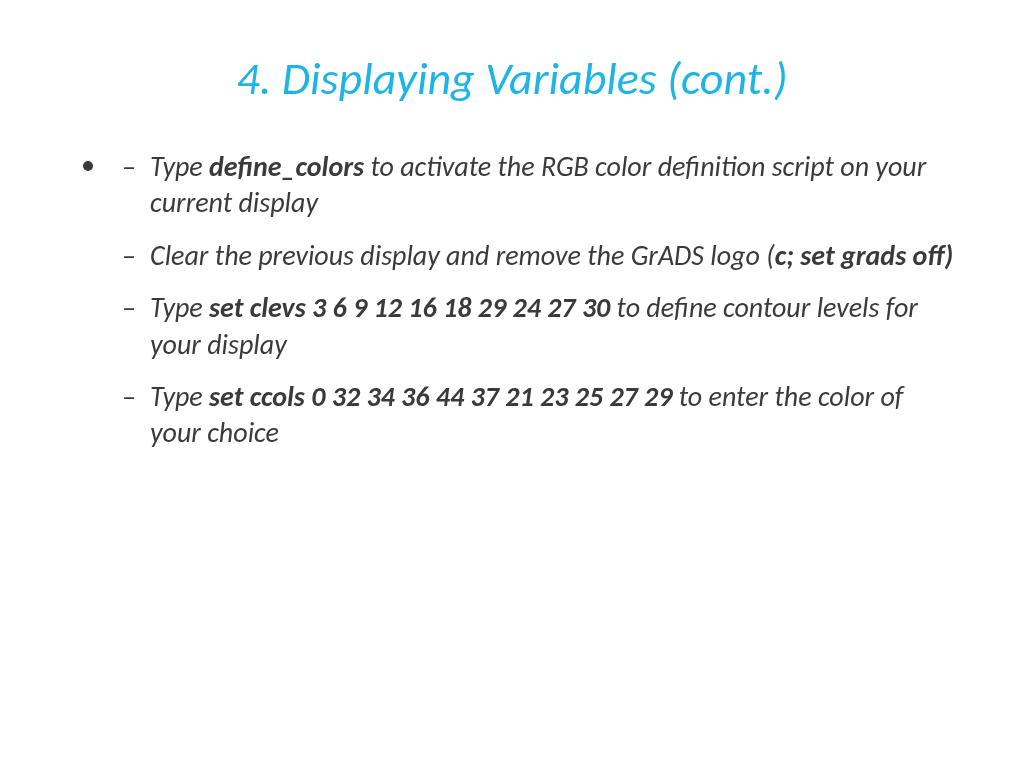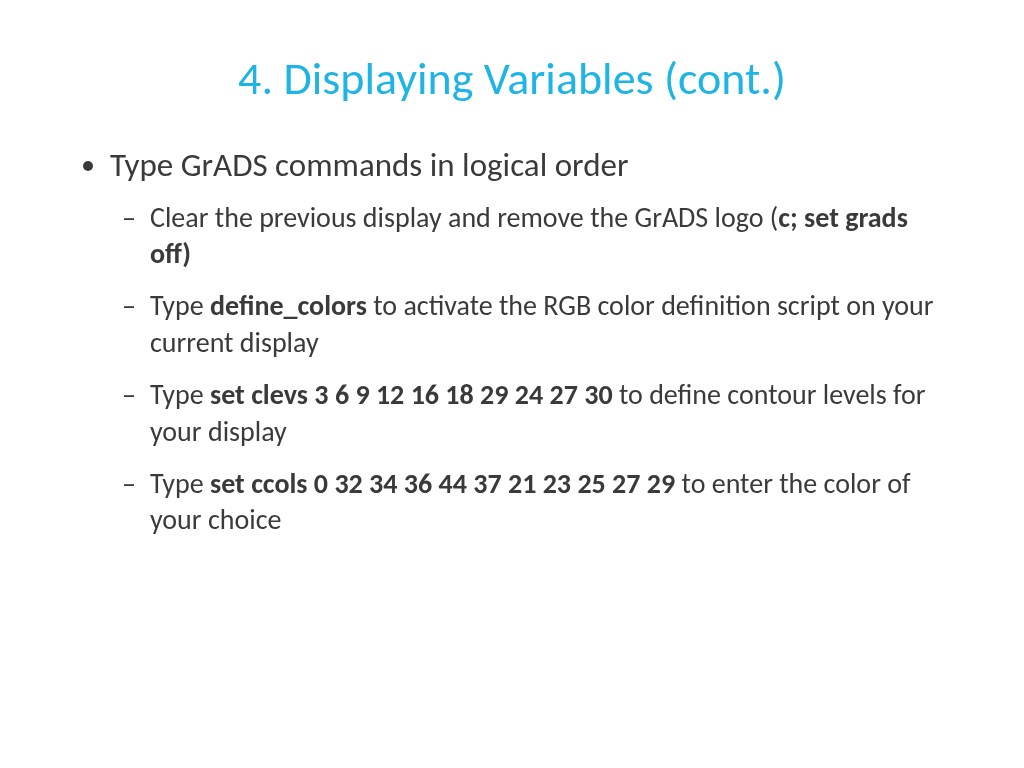--- a/index.html
+++ b/index.html
@@ -8,20 +8,21 @@
     width: 1024px;
     height: 768px;
     font-family: Calibri, "Segoe UI", Arial, sans-serif;
     background: #ffffff;
     color: #333333;
     overflow: hidden;
   }
   .slide {
     padding: 50px 70px 40px 70px;
     box-sizing: border-box;
+    font-style: italic;
   }
   .title {
     text-align: center;
     font-size: 46px;
     font-weight: 400;
     color: #1fb4e6;
     margin: 0 0 40px 0;
   }
   ul.level1 {
     list-style-type: disc;
@@ -54,22 +55,21 @@
   .b { font-weight: bold; }
 </style>
 </head>
 <body>
 
 <div class="slide">
   <h1 class="title">4. Displaying Variables (cont.)</h1>
 
   <ul class="level1">
     <li>
-      <span>Type GrADS commands in logical order</span>
       <ul class="level2">
+        <li><span>Type </span><span class="b">define_colors</span><span> to activate the RGB color definition script on your current display</span></li>
         <li><span>Clear the previous display and remove the GrADS logo (</span><span class="b">c; set grads off)</span></li>
-        <li><span>Type </span><span class="b">define_colors</span><span> to activate the RGB color definition script on your current display</span></li>
         <li><span>Type </span><span class="b">set clevs 3 6 9 12 16 18 29 24 27 30</span><span> to define contour levels for your display</span></li>
         <li><span>Type </span><span class="b">set ccols 0 32 34 36 44 37 21 23 25 27 29</span><span> to enter the color of your choice</span></li>
       </ul>
     </li>
   </ul>
 </div>
 
 </body></html>

